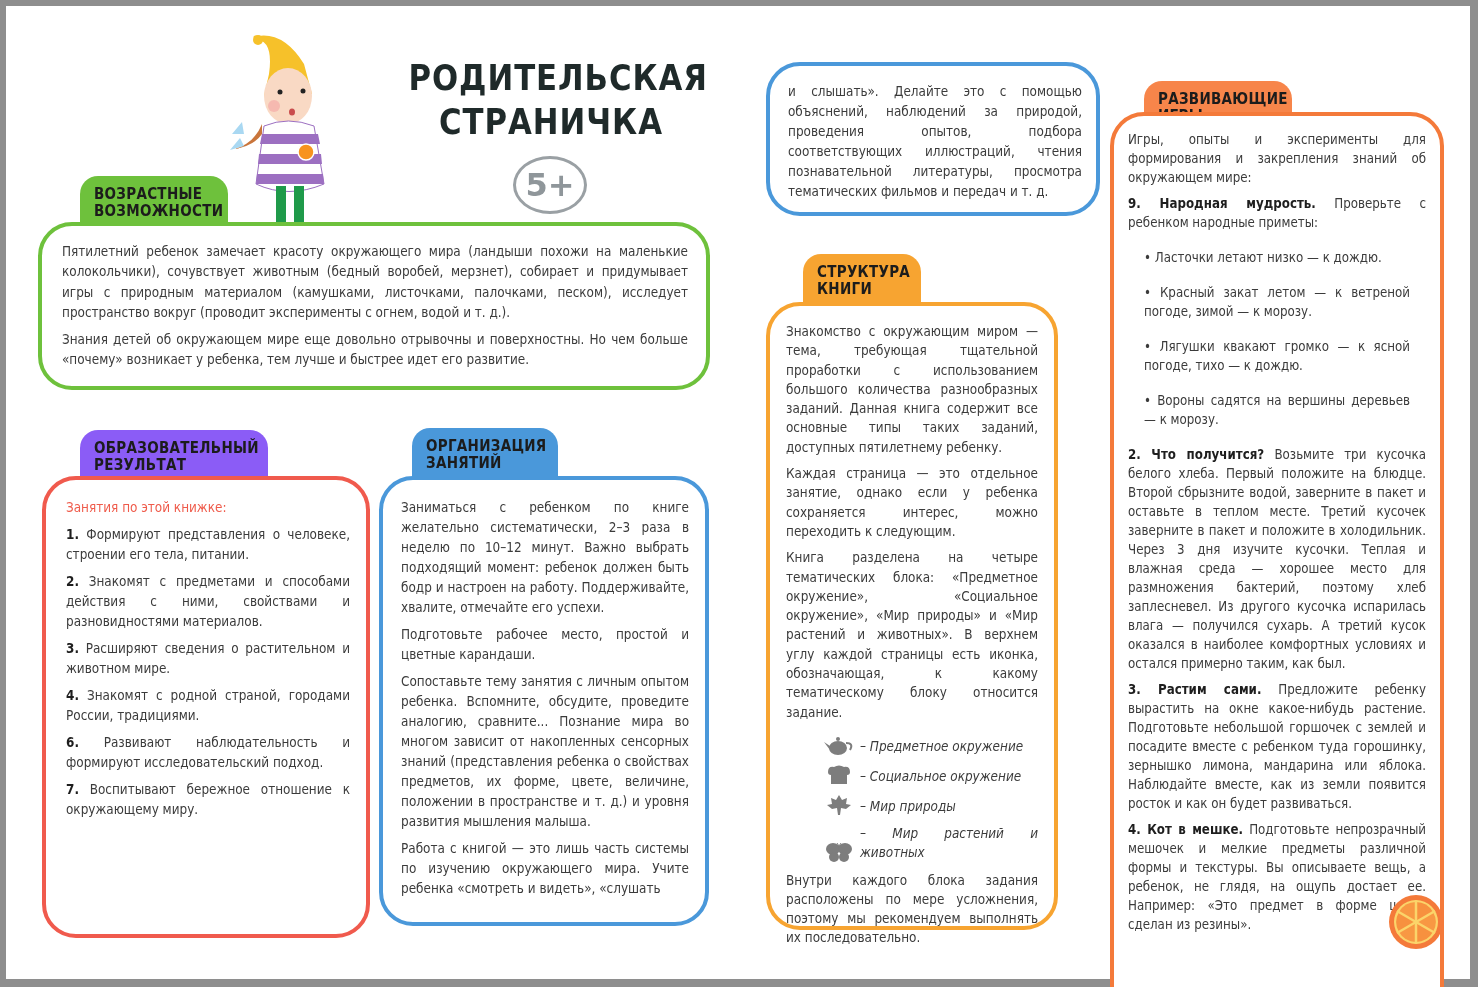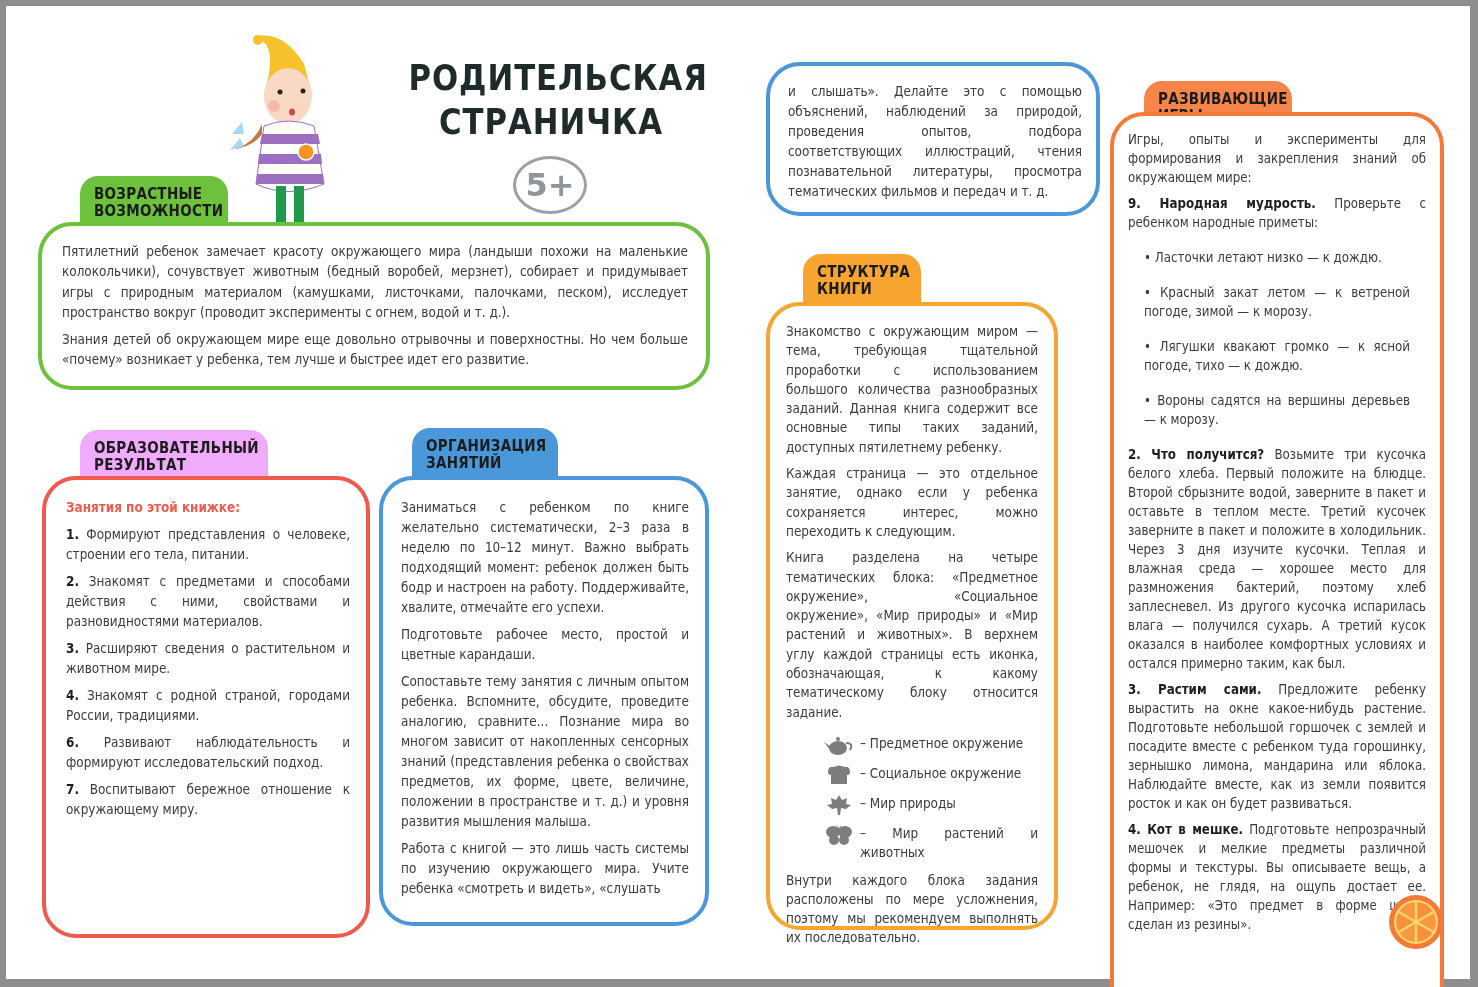--- a/index.html
+++ b/index.html
@@ -39,31 +39,31 @@
     color: #1c1c1c; text-transform: uppercase;
     font-family: "DejaVu Sans Condensed", "DejaVu Sans", sans-serif;
   }
   .txt {
     font-size: 13.2px; line-height: 19.2px; text-align: justify;
     font-family: "DejaVu Sans Condensed", "DejaVu Sans", sans-serif;
     color: #3b3b3b;
   }
   .txt p { margin: 0 0 7px 0; }
   .txt b { color: #1e1e1e; }
-  .red-lead { color: #ef5b4b; font-weight: bold; margin-bottom: 7px; }
+  .red-lead { color: #ef5b4b; font-weight: normal; margin-bottom: 7px; }
   .bullet { margin: 16px; }
 
   
   .green { border-color: #6ec13c; }
   .red { border-color: #f05a4d; }
   .blue { border-color: #4a98da; }
   .orange { border-color: #f7a431; }
   .dkorange { border-color: #f47a3a; }
 
-  .legend-row { display: flex; align-items: flex-start; margin: 0 0 8px 36px; }
+  .legend-row { display: flex; align-items: flex-end; margin: 0 0 8px 36px; font-style: italic; }
   .legend-row svg { width: 34px; height: 22px; margin-right: 4px; flex: none; }
 </style>
 </head>
 <body>
 
 <div class="page">
 
   <svg class="girl" viewBox="0 0 150 205">
     <path d="M55 40 Q60 5 40 5 Q38 0 44 2 Q70 -2 90 30 L98 60 L50 62 Z" fill="#f6c12a"></path>
     <circle cx="44" cy="6" r="5" fill="#f6c12a"></circle>
@@ -93,21 +93,21 @@
     <div>Возрастные</div>
     <div>возможности</div>
   </div>
   <div class="box green" style="left:32px; top:216px; width:672px; height:168px; padding:16px 18px 10px 20px;">
     <div class="txt" style="font-size:13.4px; line-height:20.3px;">
       <p>Пятилетний ребенок замечает красоту окружающего мира (ландыши похожи на маленькие колокольчики), сочувствует животным (бедный воробей, мерзнет), собирает и придумывает игры с природным материалом (камушками, листочками, палочками, песком), исследует пространство вокруг (проводит эксперименты с огнем, водой и т. д.).</p>
       <p>Знания детей об окружающем мире еще довольно отрывочны и поверхностны. Но чем больше «почему» возникает у ребенка, тем лучше и быстрее идет его развитие.</p>
     </div>
   </div>
 
-  <div class="tab" style="left:74px; top:424px; width:188px; height:52px; background:#f0abfc;">
+  <div class="tab" style="left:74px; top:424px; width:188px; height:52px; background:#8b5cf6;">
     <div>Образовательный</div>
     <div>результат</div>
   </div>
   <div class="box red" style="left:36px; top:470px; width:328px; height:462px; padding:18px 16px 10px 20px;">
     <div class="txt" style="font-size:13.4px; line-height:20px;">
       <div class="red-lead">Занятия по этой книжке:</div>
       <p><b>1.</b> <span>Формируют представления о человеке, строении его тела, питании.</span></p>
       <p><b>2.</b> <span>Знакомят с предметами и способами действия с ними, свойствами и разновидностями материалов.</span></p>
       <p><b>3.</b> <span>Расширяют сведения о растительном и животном мире.</span></p>
       <p><b>4.</b> <span>Знакомят с родной страной, городами России, традициями.</span></p>

